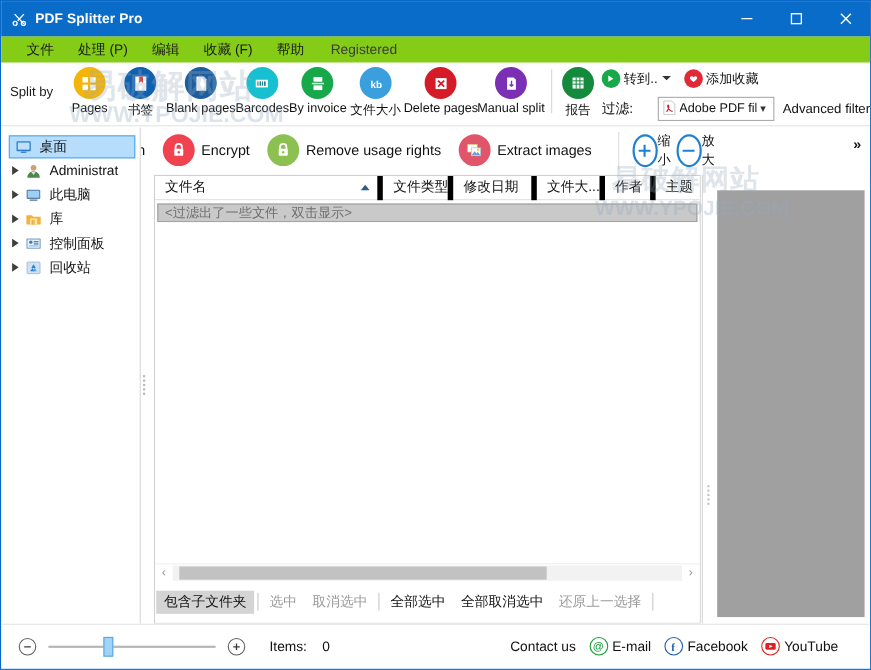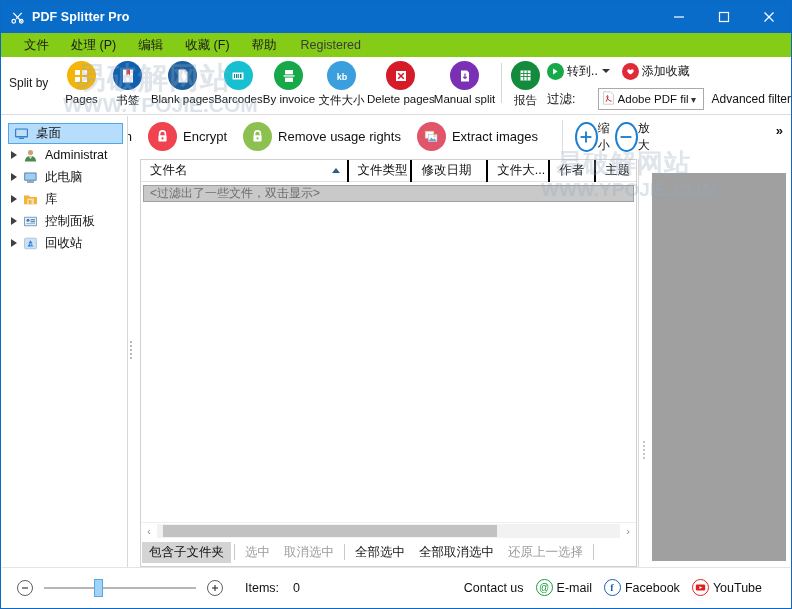--- a/index.html
+++ b/index.html
@@ -167,21 +167,21 @@
     position: absolute; left: 139px; top: 158px; right: 154px; bottom: 41px;
     background: #ffffff; border: 1px solid #d0d0d0; border-top: 1px solid #d0d0d0;
     display:flex; flex-direction: column;
   }
   .list-header {
     height: 22px; display:flex; align-items:center;
     background: #ffffff; border-bottom: 1px solid #e2e2e2;
     font-size: 12.5px; color:#111;
   }
   .lh-cell { position: relative; padding-left: 9px; display:flex; align-items:center; height:22px;
-    border-right: 2px solid #000000; white-space:nowrap; }
+    border-right: 5px solid #000000; white-space:nowrap; }
   .lh-cell .sortarrow {
     width:0;height:0;border-left:4px solid transparent;border-right:4px solid transparent;
     border-bottom:5px solid #2b5d8a; position:absolute; right: 7px; top: 8px;
   }
   .filter-note {
     margin: 3px 2px 0 2px; height: 17px;
     background: #c9c9c9; border: 1px solid #9f9f9f;
     display:flex; align-items:center; padding-left: 6px;
     font-size: 12px; color:#6e6e6e; white-space:nowrap;
   }
@@ -189,21 +189,21 @@
 
   .hscroll {
     height: 16px; display:flex; align-items:center; background:#ffffff;
     border-top: 1px solid #eee;
   }
   .hs-arrow { width: 16px; text-align:center; color:#8d8d8d; font-size: 11px; line-height:16px; }
   .hs-track { flex:1; height: 14px; background:#f2f2f2; position:relative; }
   .hs-thumb { position:absolute; left: 6px; top: 1px; width: 334px; height: 12px; background:#c2c2c2; }
 
   .list-actions {
-    height: 28px; display:flex; align-items:center; background:#ffffff;
+    height: 38px; display:flex; align-items:center; background:#ffffff;
     font-size: 12.5px; padding-left: 1px;
   }
   .la-btn { padding: 2px 7px; color:#111; white-space:nowrap; }
   .la-btn.active { background:#d4d4d4; color:#111; }
   .la-btn.dim { color:#9a9a9a; }
   .la-sep { width:1px; height:16px; background:#c8c8c8; margin:0 3px; }
 
   
   .preview-panel {
     position: absolute; right: 1px; top: 158px; width: 152px; bottom: 41px;

